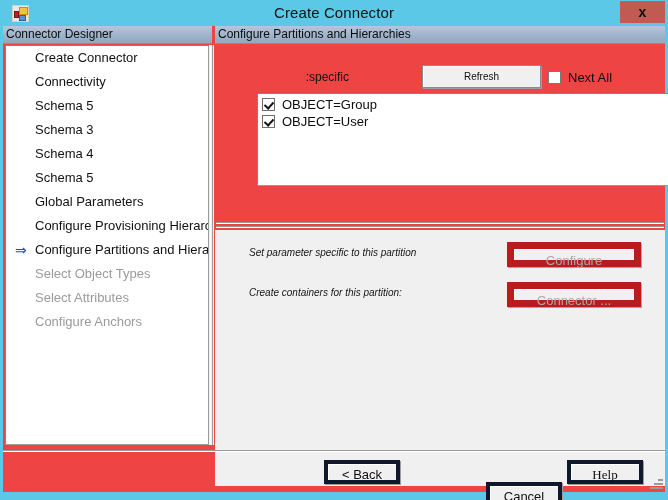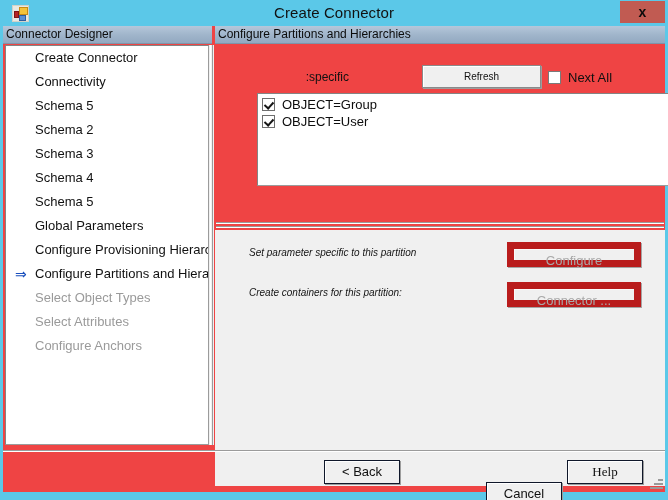--- a/index.html
+++ b/index.html
@@ -317,21 +317,21 @@
     position: absolute;
     left: 0; top: 425px;
     width: 662px; height: 1px;
     background: #ffffff;
   }
   .footer-button {
     position: absolute;
     top: 434px;
     width: 76px; height: 24px;
     background: #F0F0F0;
-    border: 1px solid #0f172a;
+    border: 4px solid #0f172a;
     box-shadow: inset 1px 1px 0 #ffffff, 1px 1px 0 #9d9d9d;
     box-sizing: border-box;
     font-family: "Liberation Sans", sans-serif;
     font-size: 13px;
     color: #101010;
     cursor: pointer;
     padding: 0;
     line-height: 22px;
   }
   .footer-button.default {
@@ -382,23 +382,20 @@
       <div class="nav-item">
         <span>Create Connector</span>
       </div>
       <div class="nav-item">
         <span>Connectivity</span>
       </div>
       <div class="nav-item">
         <span>Schema 5</span>
       </div>
       <div class="nav-item">
-        <span>Schema 2</span>
-      </div>
-      <div class="nav-item">
         <span>Schema 3</span>
       </div>
       <div class="nav-item">
         <span>Schema 4</span>
       </div>
       <div class="nav-item">
         <span>Schema 5</span>
       </div>
       <div class="nav-item">
         <span>Global Parameters</span>

